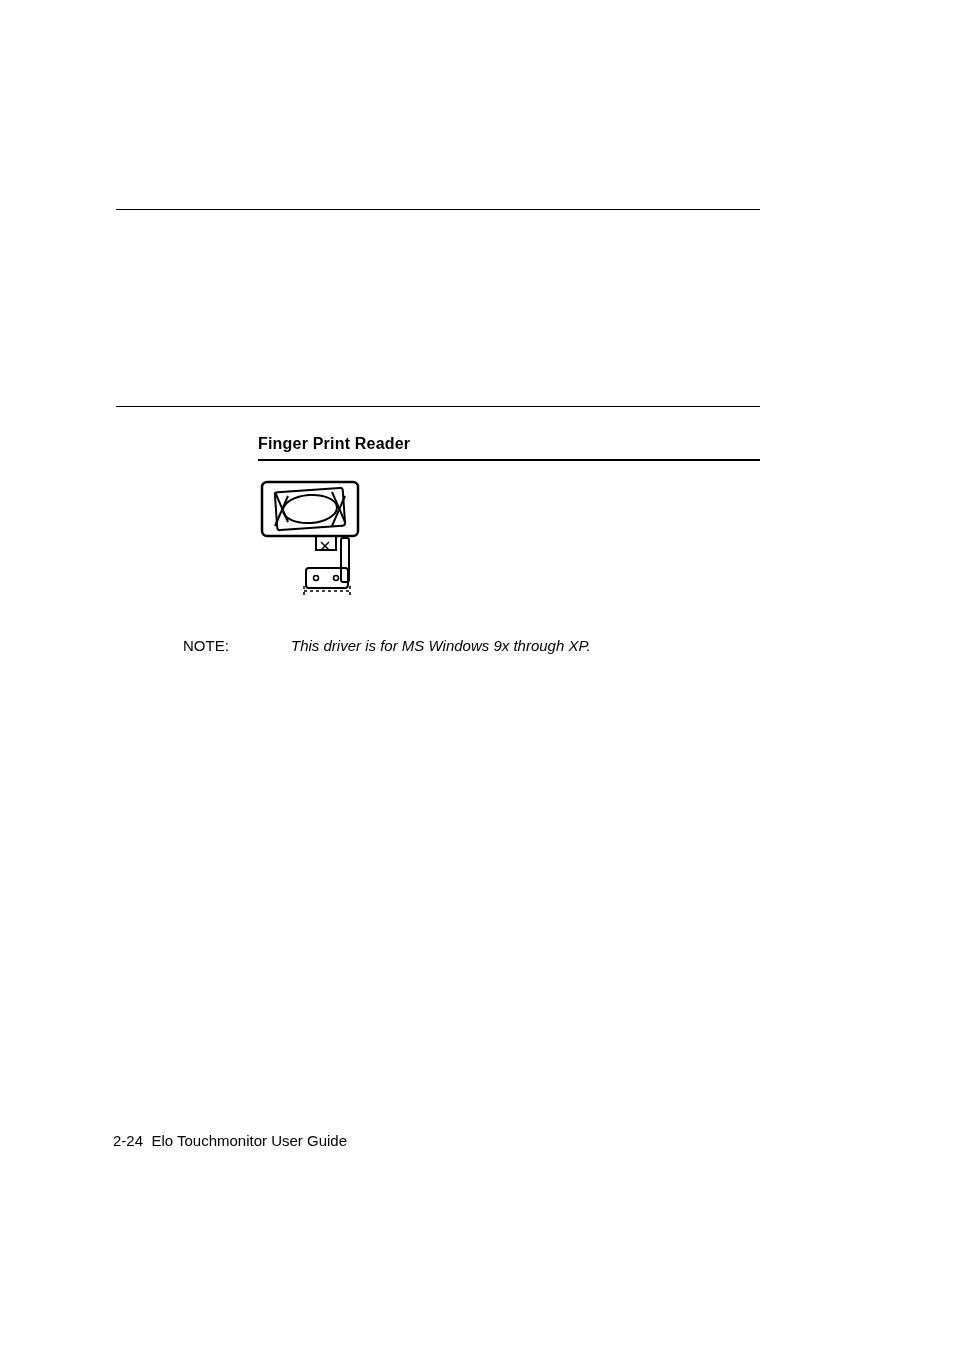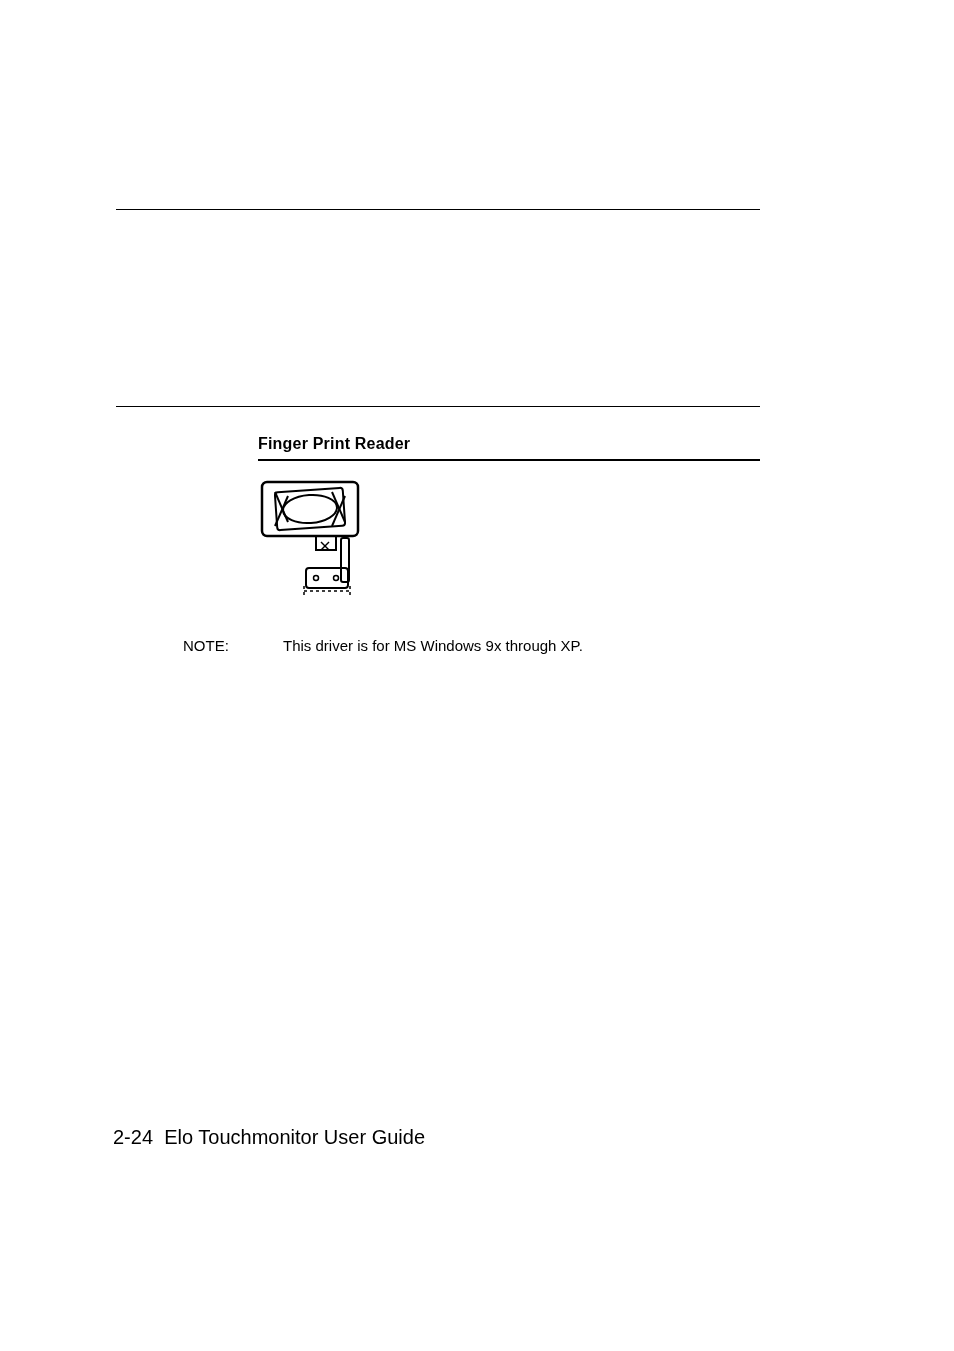--- a/index.html
+++ b/index.html
@@ -59,27 +59,28 @@
     top: 637px;
     display: flex;
     font-size: 15px;
     gap: 26px;
   }
   .note-label {
     width: 66px;
     flex: 0 0 auto;
   }
   .note-text {
-    margin-left: 8px;
+    margin-left: 16px;
+    font-style: italic;
   }
   .footer {
     position: absolute;
     left: 113px;
     bottom: 202px;
-    font-size: 20px;
+    font-size: 15px;
   }
 </style>
 </head>
 <body>
 
 <div class="page">
 
   <div class="top-rule"></div>
   <div class="mid-rule"></div>
 

